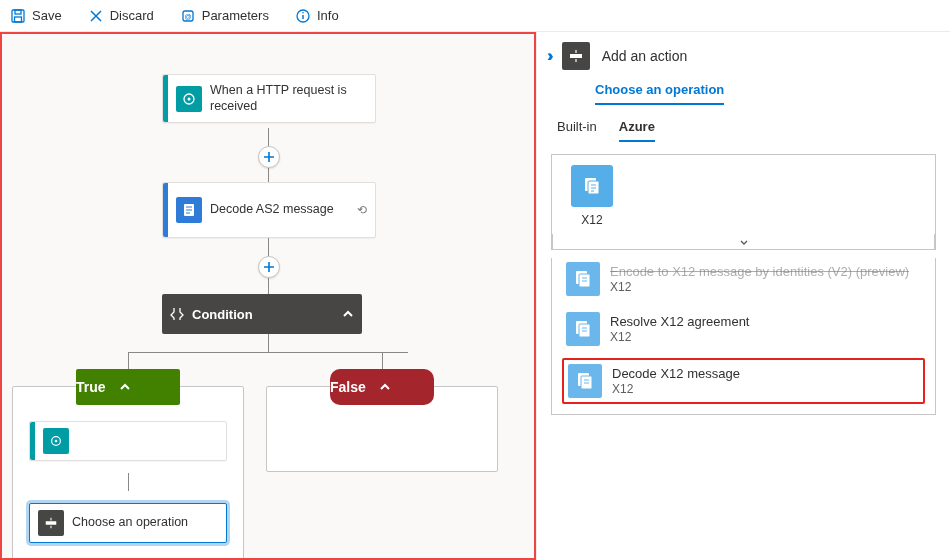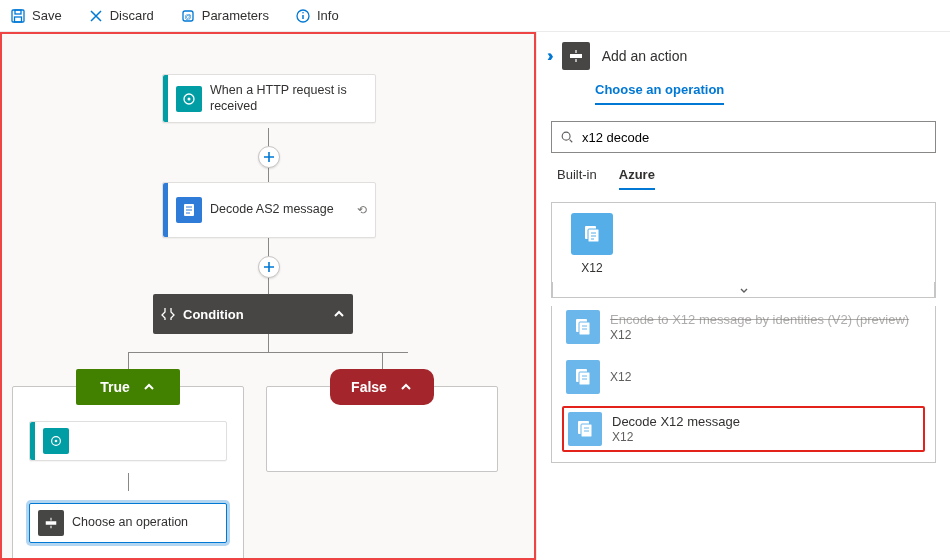--- a/index.html
+++ b/index.html
@@ -69,21 +69,21 @@
   .trigger .accent { background:#009da5; }
   .trigger .ico { background:#009da5; }
   
   .as2 { position:absolute; left:160px; top:148px; height:56px; }
   .as2 .accent { background:#2f7bd8; }
   .as2 .ico { background:#2f7bd8; }
   .as2 .link-ico { font-size:12px; color:#797775; padding:0 8px; }
 
   
   .cond {
-    position:absolute; left:151px; top:260px;
+    position:absolute; left:160px; top:260px;
     width:200px; height:40px;
     background:#484644; color:#fff;
     display:flex; align-items:center;
     border-radius:2px;
   }
   .cond .ico2 { width:30px; display:flex; justify-content:center; }
   .cond .ttl2 { flex:1; font-weight:600; font-size:13px; }
   .cond .chev { width:28px; display:flex; justify-content:center; }
 
   
@@ -101,21 +101,21 @@
   
   .branch {
     position:absolute; top:352px;
     border:1px solid #c8c6c4; border-radius:2px;
     background:#fff;
     width:232px;
   }
   .branch-head {
     width:104px; height:36px; margin:-18px auto 0;
     color:#fff; font-weight:600; font-size:14px;
-    display:flex; align-items:center; justify-content:center; gap:12px;
+    display:flex; align-items:center; gap:12px;
     border-radius:2px;
   }
   .branch-body { padding:16px 12px 16px; display:flex; flex-direction:column; align-items:center; gap:12px;}
   .true-br { left:10px; height:190px; }
   .true-br .branch-head { background:#428000; }
   .false-br { left:264px; height:86px; }
   .false-br .branch-head { background:#a4262c;border-radius:10px; }
   .false-br .branch-body { height:50px; }
 
   .resp { width:198px; height:40px; }
@@ -326,27 +326,20 @@
             <path d="M8 2v3M8 11v3" stroke="#fff" stroke-width="1.2"></path>
           </svg>
       </div>
       <div class="panel-title">Add an action</div>
     </div>
 
     <div class="section-tabs">
       <div class="tab active">Choose an operation</div>
     </div>
 
-    <div class="search-wrap">
-      <svg viewBox="0 0 16 16">
-          <circle cx="7" cy="7" r="4.5" stroke-width="1.3"></circle>
-          <path d="M11 11l3 3" stroke-width="1.3"></path>
-        </svg>
-      <input type="text" placeholder="" value="x12 decode" style="">
-    </div>
 
     <div class="scope-tabs">
       <div class="tab">Built-in</div>
       <div class="tab active">Azure</div>
     </div>
 
     <div class="connector-box">
       <div class="connector-box-inner">
         <div class="connector-tile">
           <div class="tile-ico">
@@ -383,20 +376,21 @@
       </div>
       <div class="action-row">
         <div class="aico">
           <svg class="pages-svg" viewBox="0 0 20 20">
               <rect x="3" y="2" width="11" height="13" rx="1" fill="#fff"></rect>
               <rect x="6" y="5" width="11" height="13" rx="1" fill="#fff" stroke="#6bb7eb"></rect>
               <path d="M9 9h5M9 12h5" stroke="#6bb7eb"></path>
             </svg>
         </div>
         <div class="atxt">
+          <span class="at1">Resolve X12 agreement</span>
           <span class="at2">X12</span>
         </div>
       </div>
       <div class="action-row highlight">
         <div class="aico">
           <svg class="pages-svg" viewBox="0 0 20 20">
               <rect x="3" y="2" width="11" height="13" rx="1" fill="#fff"></rect>
               <rect x="6" y="5" width="11" height="13" rx="1" fill="#fff" stroke="#6bb7eb"></rect>
               <path d="M9 9h5M9 12h5" stroke="#6bb7eb"></path>
             </svg>

